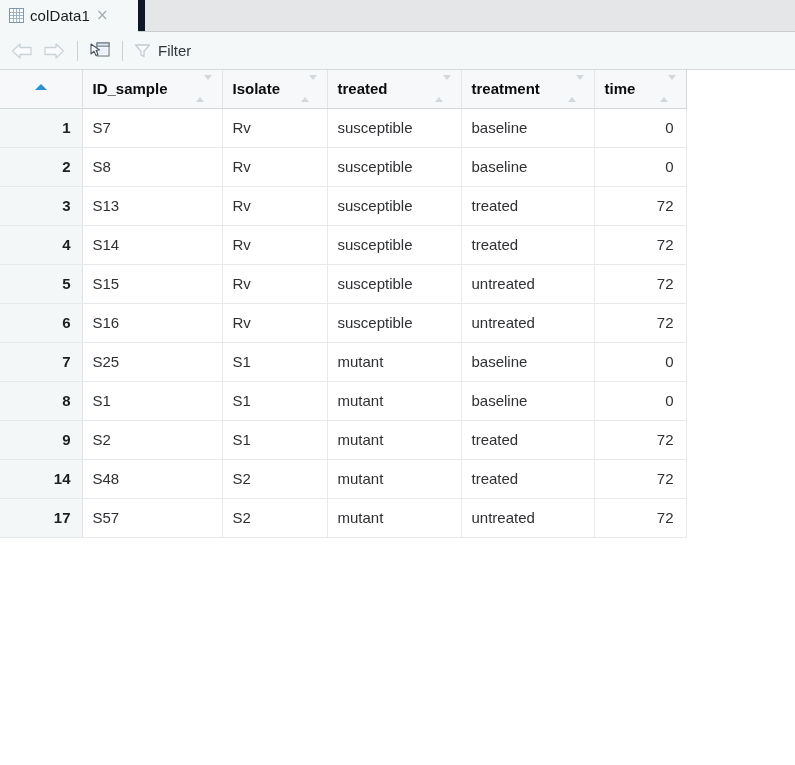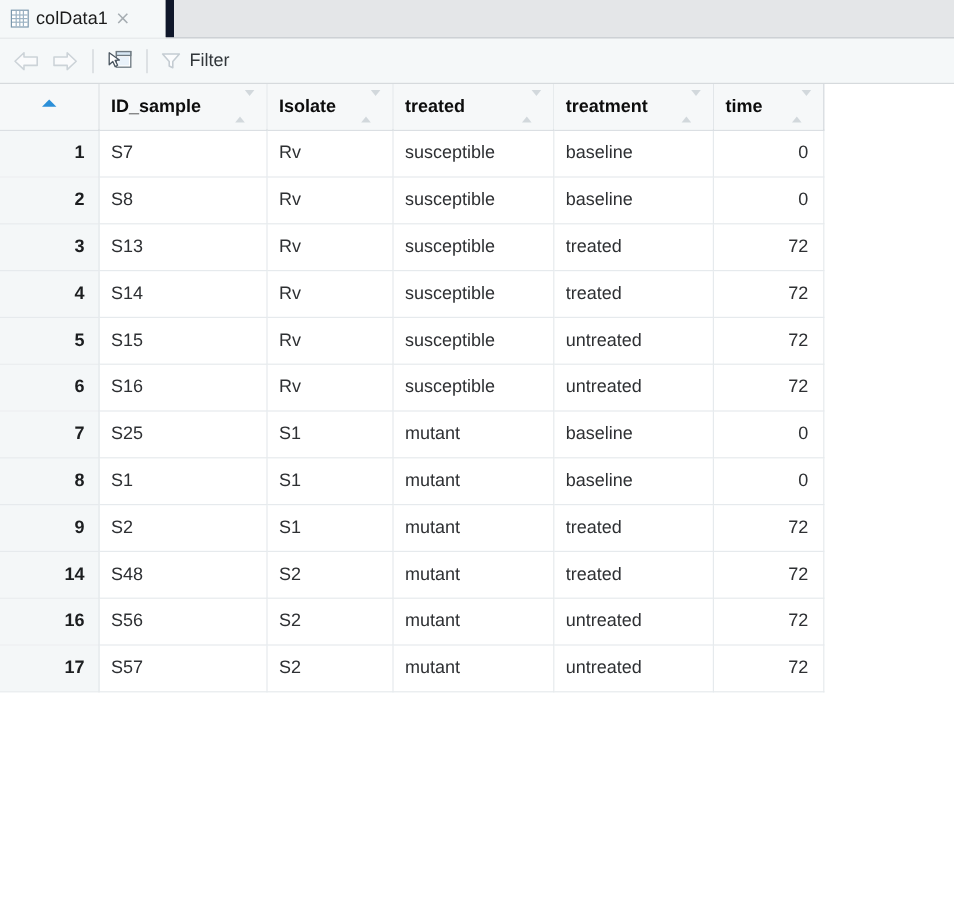--- a/index.html
+++ b/index.html
@@ -385,28 +385,20 @@
         </tr>
         <tr>
           <td class="rownum">14</td>
           <td>S48</td>
           <td>S2</td>
           <td>mutant</td>
           <td>treated</td>
           <td class="num" style="border-right: 1px solid rgb(230, 234, 237);">72</td>
         </tr>
         <tr>
-          <td class="rownum">16</td>
-          <td>S56</td>
-          <td>S2</td>
-          <td>mutant</td>
-          <td>untreated</td>
-          <td class="num" style="border-right: 1px solid rgb(230, 234, 237);">72</td>
-        </tr>
-        <tr>
           <td class="rownum">17</td>
           <td>S57</td>
           <td>S2</td>
           <td>mutant</td>
           <td>untreated</td>
           <td class="num" style="border-right: 1px solid rgb(230, 234, 237);">72</td>
         </tr>
       </tbody>
   </table>
 </div>

